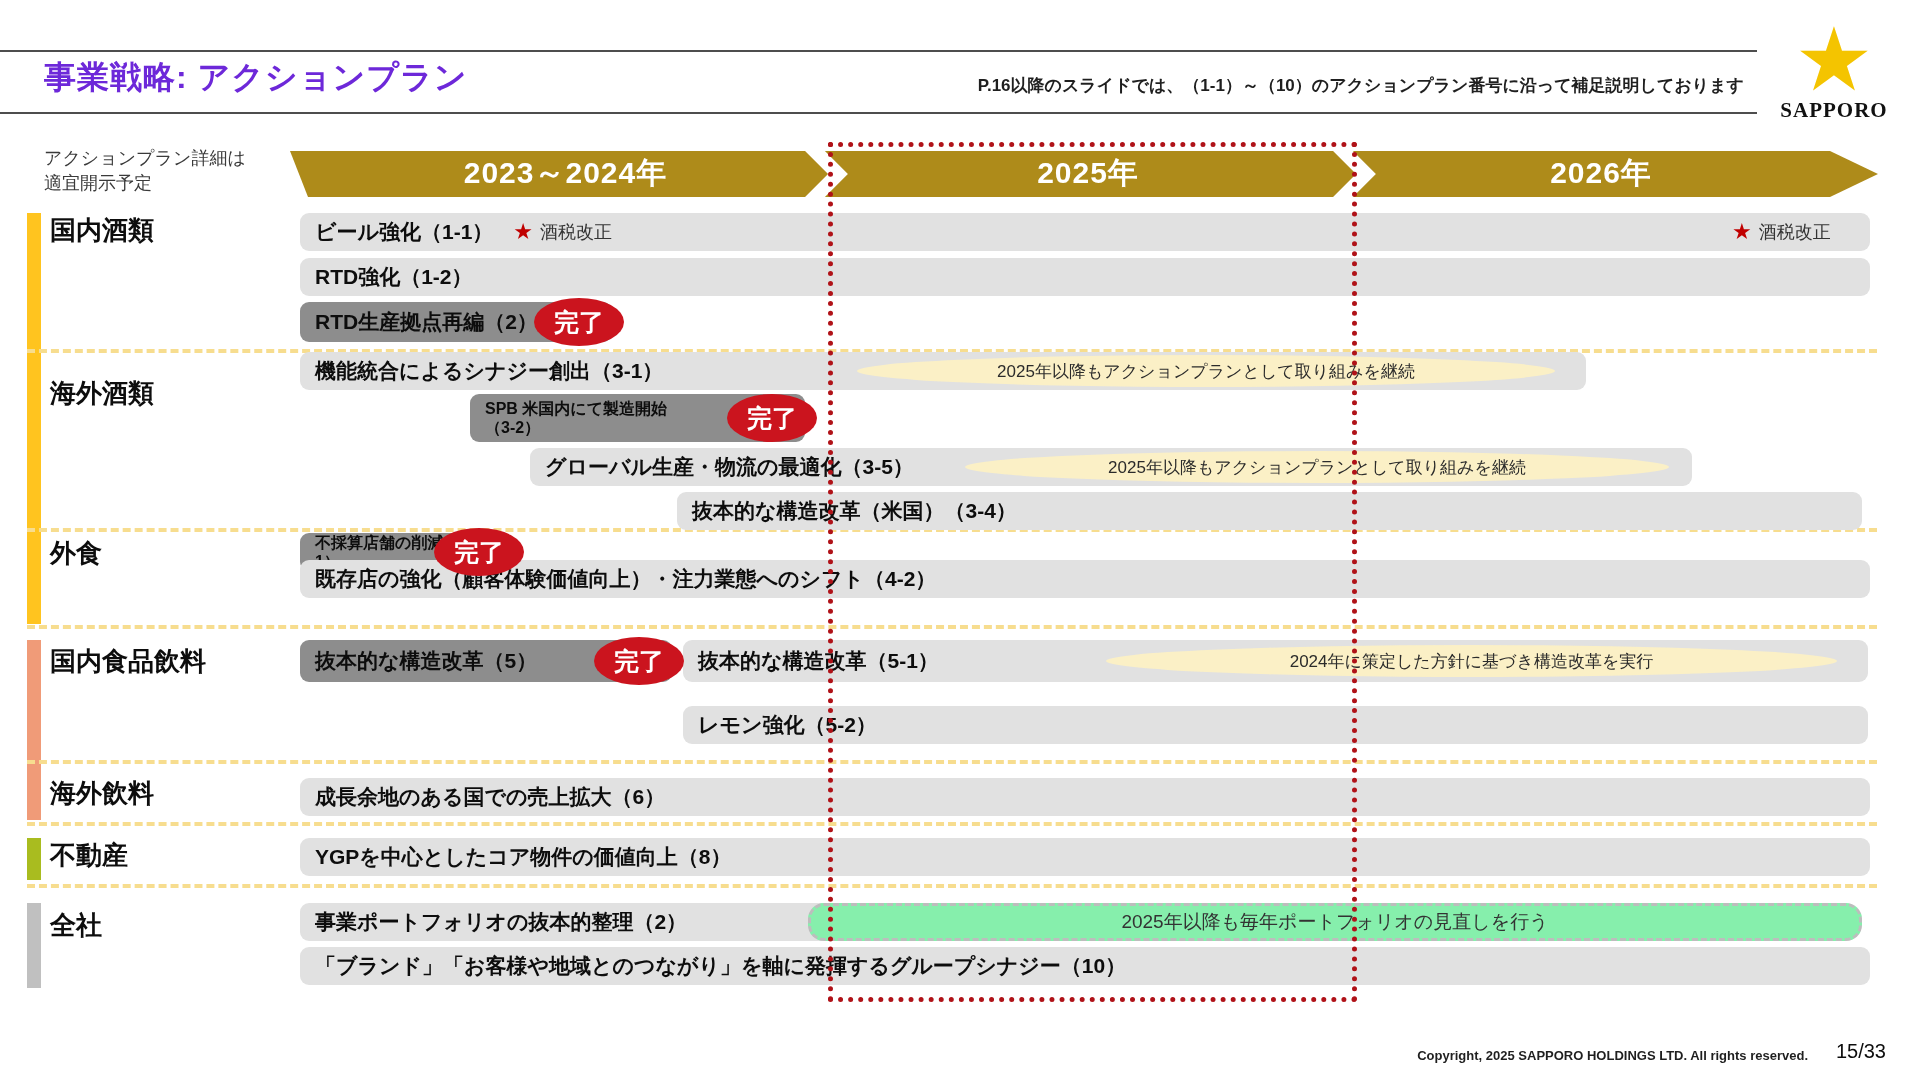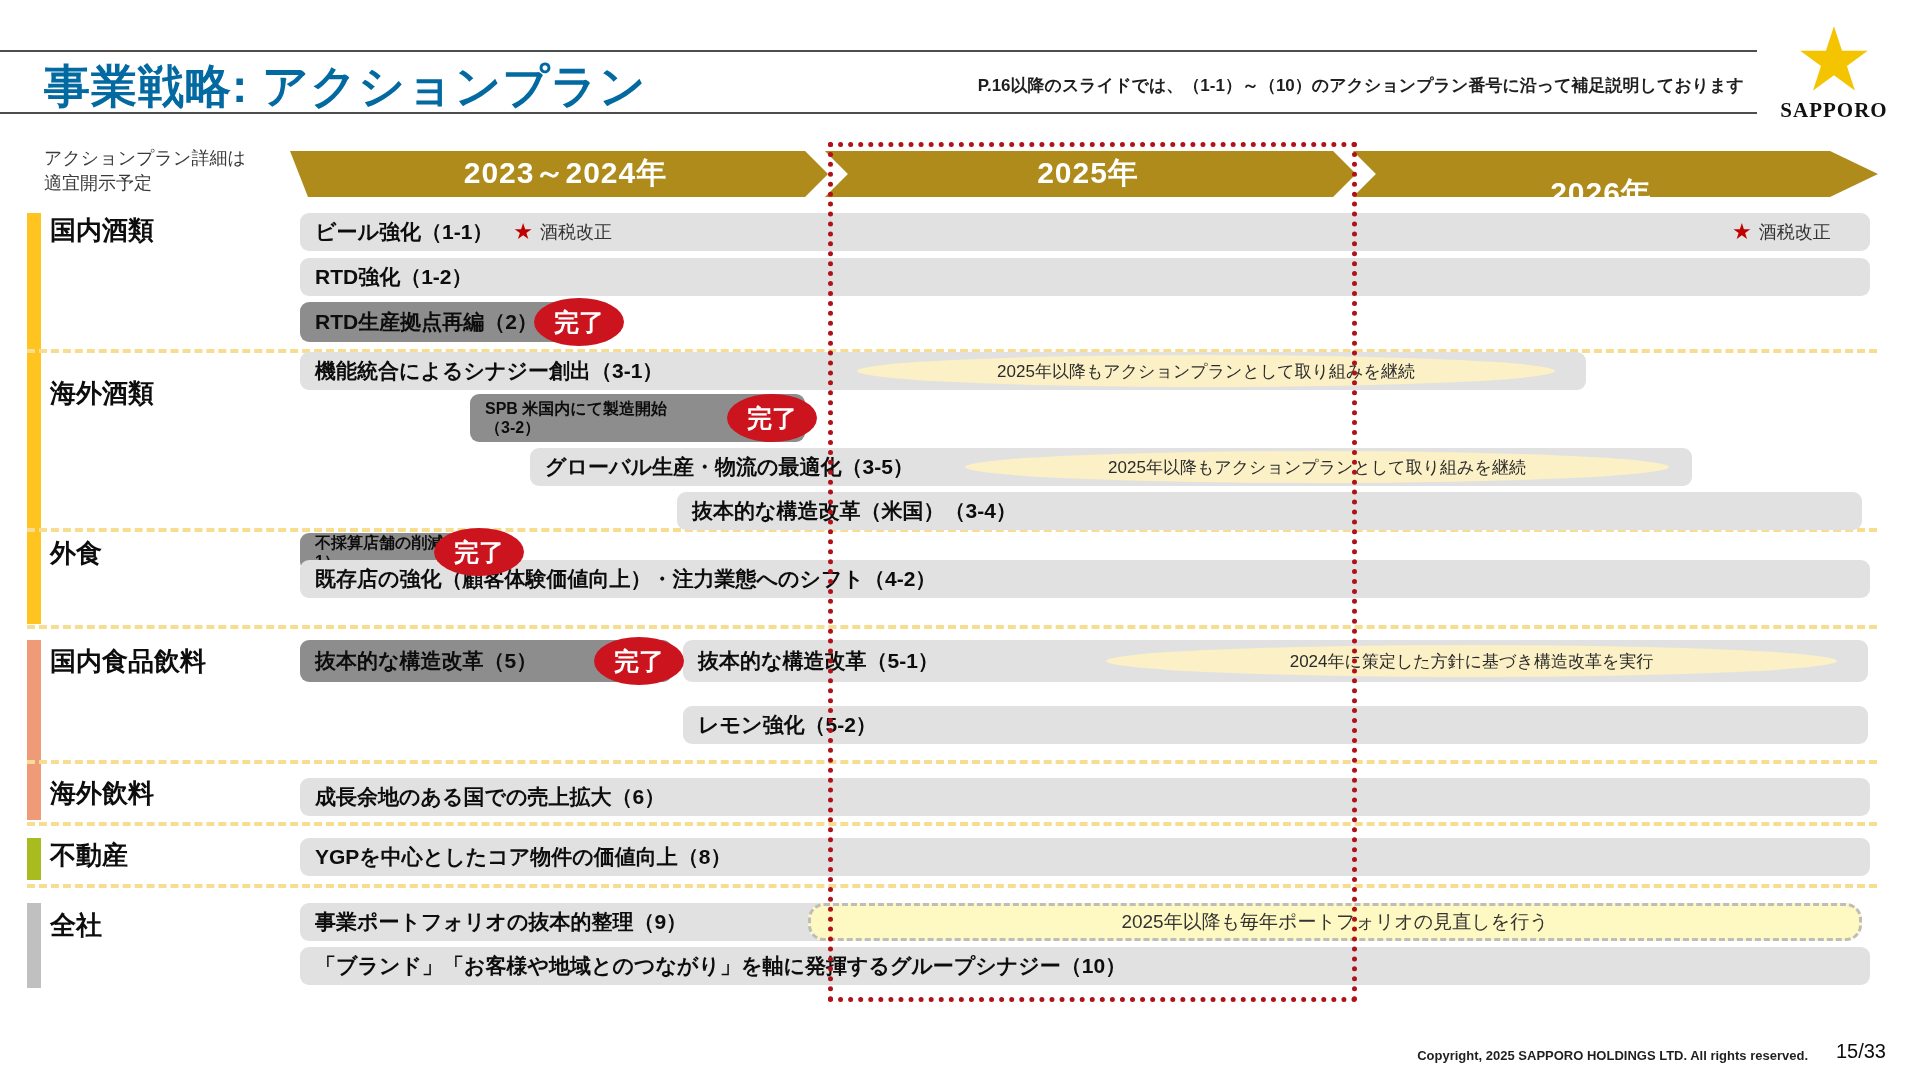--- a/index.html
+++ b/index.html
@@ -3,55 +3,55 @@
 <meta charset="utf-8">
 <style>
   html,body{margin:0;padding:0;background:#ffffff;}
   body{width:1920px;height:1080px;font-family:"Liberation Sans","DejaVu Sans",sans-serif;color:#111;}
   #canvas{position:relative;width:1920px;height:1080px;overflow:hidden;background:#fff;}
 
   .hline{position:absolute;left:0;height:0;border-top:2px solid #4d4d4d;}
   #hr-top{top:50px;width:1757px;}
   #hr-bottom{top:112px;width:1757px;}
 
-  #slide-title{position:absolute;left:44px;top:56px;font-size:46px;font-weight:bold;letter-spacing:1px;color:#0369a1;white-space:nowrap;}
+  #slide-title{position:absolute;left:44px;top:56px;font-size:32px;font-weight:bold;letter-spacing:1px;color:#6d28d9;white-space:nowrap;}
   #slide-subtitle{position:absolute;right:176px;top:74px;font-size:17px;font-weight:bold;color:#1f1f1f;white-space:nowrap;}
 
   #logo{position:absolute;left:1776px;top:18px;width:116px;text-align:center;}
   #logo .star{font-size:88px;line-height:84px;color:#F4C400;display:block;}
   #logo .brand{display:block;margin-top:-4px;font-family:"Liberation Serif","DejaVu Serif",serif;font-weight:bold;font-size:21px;letter-spacing:1px;color:#111;}
 
   #disclosure-note{position:absolute;left:44px;top:146px;font-size:18px;line-height:1.4;color:#3a3a3a;}
 
   #band-svg{position:absolute;left:290px;top:150px;}
   .period{position:absolute;top:153px;height:40px;line-height:40px;text-align:center;color:#fff;font-weight:bold;font-size:30px;letter-spacing:1px;}
   #period-0{left:308px;width:515px;}
   #period-1{left:828px;width:520px;}
-  #period-2{left:1356px;width:490px;margin-top:20px;}
+  #period-2{left:1356px;width:490px;}
 
   .catbar{position:absolute;left:27px;width:14px;}
   .catlabel{position:absolute;left:50px;font-size:26px;font-weight:bold;color:#0d0d0d;white-space:nowrap;}
   .sep{position:absolute;left:27px;width:1850px;height:0;border-top:4px dashed #F7DD8F;}
 
   .bar{position:absolute;border-radius:9px;display:flex;align-items:center;padding:7px 15px;box-sizing:border-box;font-weight:bold;font-size:21px;color:#0d0d0d;white-space:nowrap;}
   .bar.plan{background:#E1E1E1;}
   .bar.done{background:#8D8D8D;}
   .bar.small{font-size:16px;line-height:1.2;}
   .bar-label{white-space:pre-line;}
 
   .badge{position:absolute;right:-12px;top:50%;transform:translateY(-50%);width:90px;height:48px;background:#CB141E;border-radius:50%;color:#fff;font-size:25px;font-weight:bold;display:flex;align-items:center;justify-content:center;z-index:5;}
 
   .ellipse{position:absolute;height:32px;background:#FBF0C6;border-radius:50%;display:flex;align-items:center;justify-content:center;font-size:17px;font-weight:normal;color:#2b2b2b;z-index:4;white-space:nowrap;}
 
   .tax-star{color:#C00000;font-size:22px;margin:0 7px 0 20px;font-weight:normal;}
   .tax-text{font-weight:normal;font-size:18px;color:#333;}
   #right-tax{position:absolute;left:1732px;top:213px;height:38px;display:flex;align-items:center;z-index:6;}
   #right-tax .tax-star{margin:0 7px 0 0;}
 
-  #future-note{position:absolute;background:#fef9c3;border:3px dashed #BDBDBD;border-radius:16px;box-sizing:border-box;display:flex;align-items:center;justify-content:center;font-size:19px;color:#333;z-index:3;white-space:nowrap;}
+  #future-note{position:absolute;background:#86efac;border:3px dashed #BDBDBD;border-radius:16px;box-sizing:border-box;display:flex;align-items:center;justify-content:center;font-size:19px;color:#333;z-index:3;white-space:nowrap;}
 
   #redbox{position:absolute;left:828px;top:142px;width:529px;height:860px;border:5px dotted #B01218;box-sizing:border-box;z-index:40;pointer-events:none;}
 
   #footer-copyright{position:absolute;right:112px;top:1048px;font-size:13px;font-weight:bold;color:#1f1f1f;white-space:nowrap;}
   #page-number{position:absolute;right:34px;top:1040px;font-size:20px;color:#0d0d0d;}
 </style>
 </head>
 <body>
 
 <div id="canvas">
@@ -143,21 +143,21 @@
     <div class="bar plan" style="left: 683px; top: 706px; width: 1185px; height: 38px;">
       <span class="bar-label">レモン強化（5-2）</span>
     </div>
     <div class="bar plan" style="left: 300px; top: 778px; width: 1570px; height: 38px;">
       <span class="bar-label">成長余地のある国での売上拡大（6）</span>
     </div>
     <div class="bar plan" style="left: 300px; top: 838px; width: 1570px; height: 38px;">
       <span class="bar-label">YGPを中心としたコア物件の価値向上（8）</span>
     </div>
     <div class="bar plan" style="left: 300px; top: 903px; width: 530px; height: 38px;">
-      <span class="bar-label">事業ポートフォリオの抜本的整理（9）</span>
+      <span class="bar-label">事業ポートフォリオの抜本的整理（2）</span>
     </div>
     <div class="bar plan" style="left: 300px; top: 947px; width: 1570px; height: 38px;">
       <span class="bar-label">「ブランド」「お客様や地域とのつながり」を軸に発揮するグループシナジー（10）</span>
     </div>
     <div id="future-note" style="left: 808px; top: 903px; width: 1054px; height: 38px;">2025年以降も毎年ポートフォリオの見直しを行う</div>
 
   <div id="right-tax">
     <span class="tax-star">★</span>
     <span class="tax-text">酒税改正</span>
   </div>

